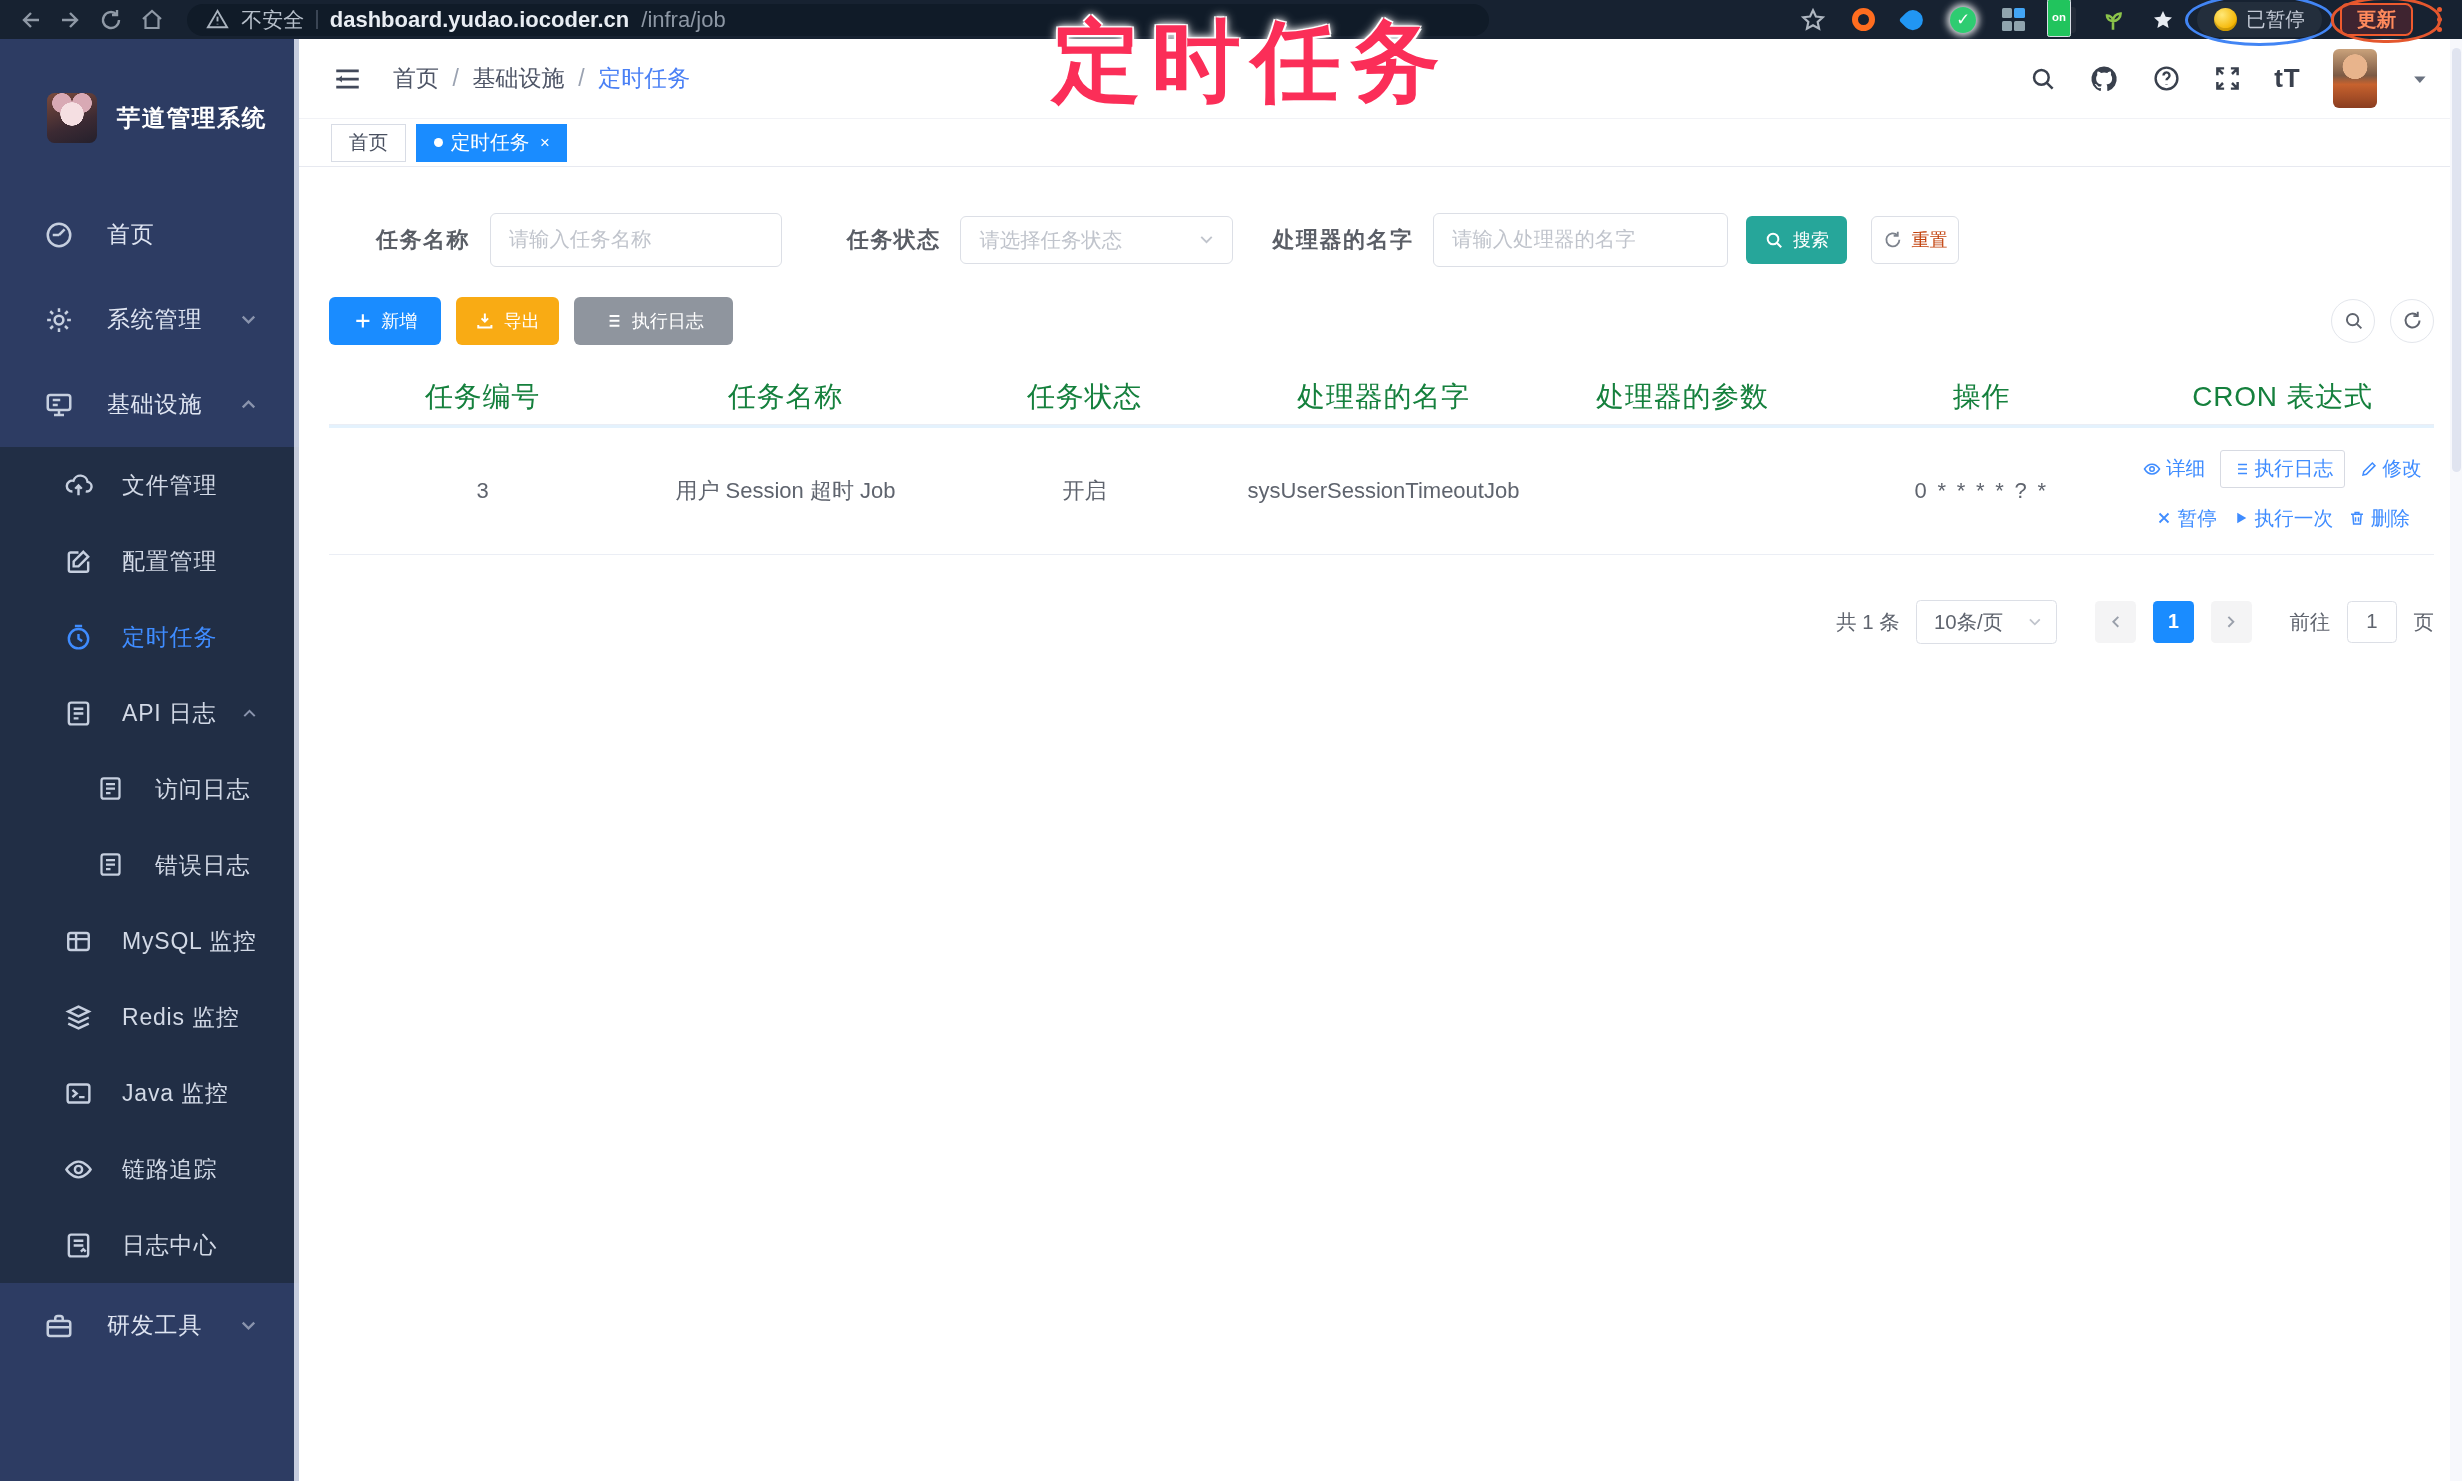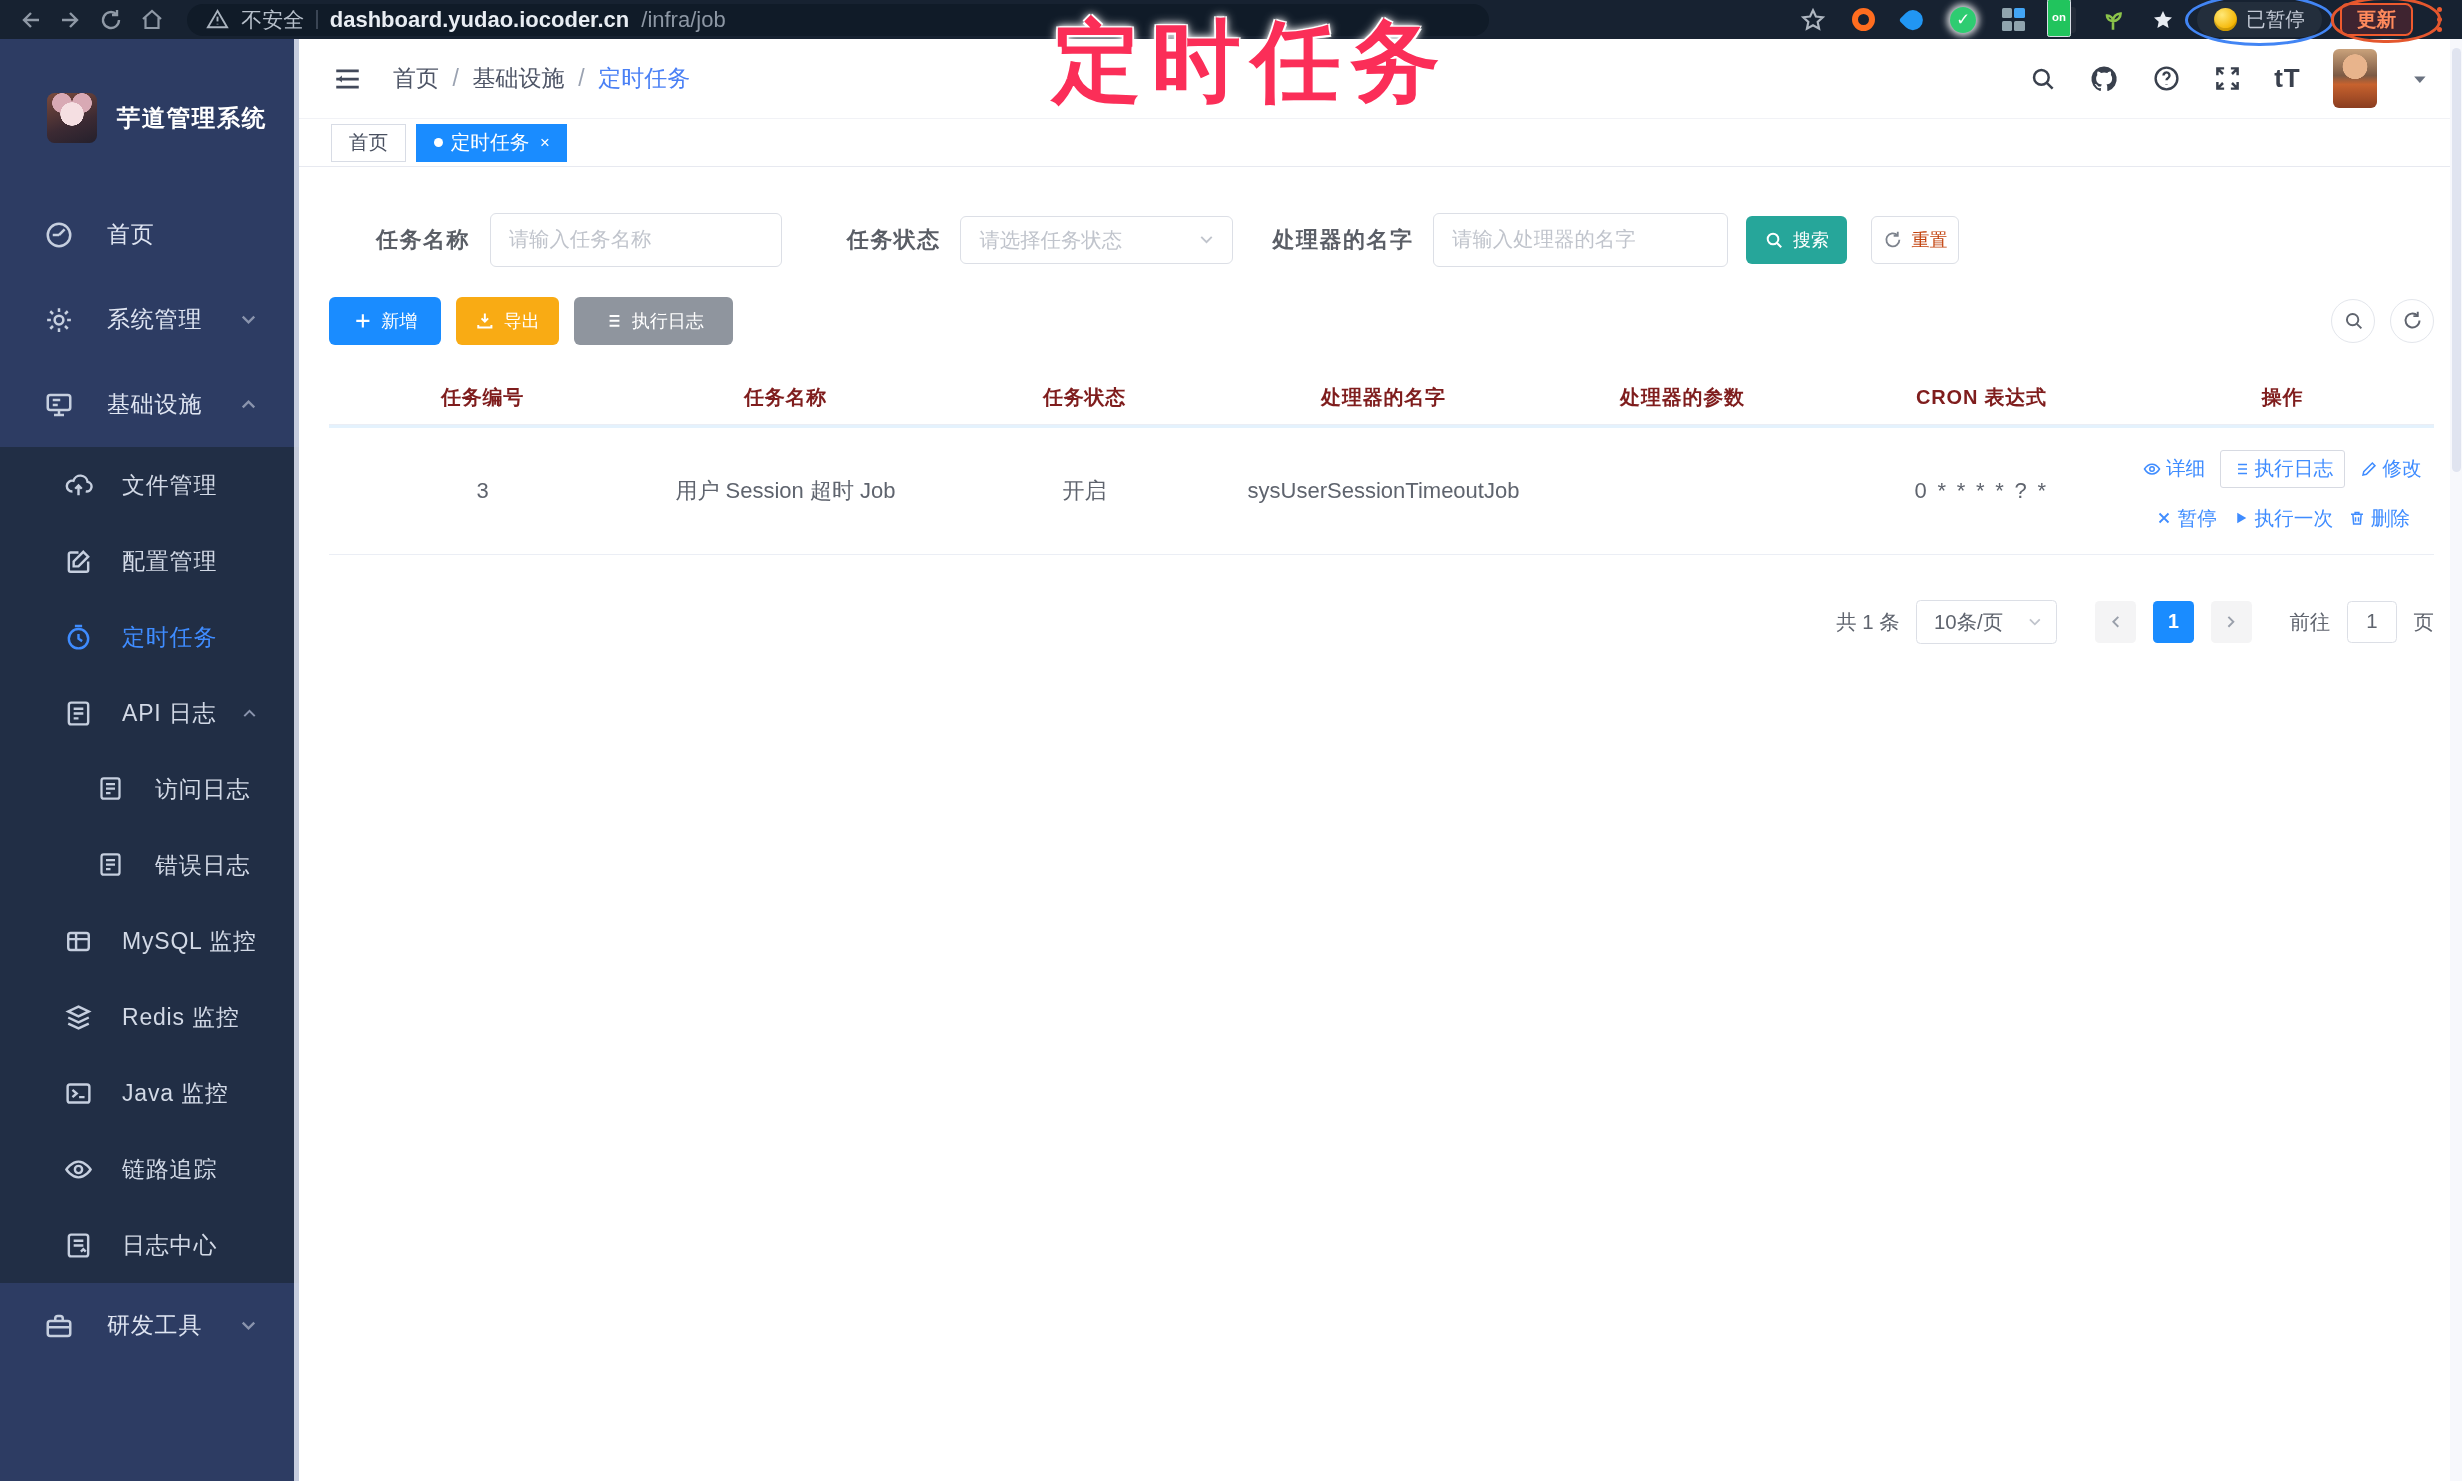--- a/index.html
+++ b/index.html
@@ -101,21 +101,21 @@
   .btn-add { background:#1a8cff; color:#fff; width:112px; }
   .btn-export { background:#f9ab14; color:#fff; width:103px; margin-left:15px; }
   .btn-log { background:#8f959e; color:#fff; width:159px; margin-left:15px; }
   .circle-btns { margin-left:auto; display:flex; gap:15px; }
   .cbtn { width:44px; height:44px; border-radius:50%; border:1.5px solid #e3e6ec; background:#fff; color:#5f646e; display:flex; align-items:center; justify-content:center; cursor:pointer; }
 
   
   .table { margin-top:26px; width:2105px; }
   .thead, .trow { display:grid; grid-template-columns:307px 299px 299px 299px 299px 299px 303px; }
   .thead { border-bottom:1.5px solid #ebeef5; }
-  .th { height:53px; display:flex; align-items:center; justify-content:center; font-size:20px; font-weight:bold; color:#7f1d1d; letter-spacing:0.8px; }
+  .th { height:53px; display:flex; align-items:center; justify-content:center; font-size:28px; font-weight:normal; color:#15803d; letter-spacing:0.8px; }
   .row-accent { height:3px; background:#e4f2fd; }
   .trow { border-bottom:1.5px solid #ebeef5; }
   .td { min-height:126px; display:flex; align-items:center; justify-content:center; font-size:22px; color:#5f646e; text-align:center; padding:0 9px; }
   .td.break { word-break:break-all; line-height:1.55; }
   .td.cron { letter-spacing:2.3px; }
   .actions { flex-direction:column; gap:16.7px; }
   .aline { display:flex; align-items:center; gap:15px; justify-content:center; }
   .alink { color:#3f8cff; font-size:19.7px; display:inline-flex; align-items:center; gap:4.5px; cursor:pointer; white-space:nowrap; }
   .alink .ai { width:18px; height:18px; }
   .alink.boxed { border:1.5px solid #d7dae2; border-radius:3px; padding:4.5px 10.6px; background:#fff; }
@@ -532,22 +532,22 @@
         </div>
       </div>
 
       <div class="table">
         <div class="thead">
           <span class="th">任务编号</span>
           <span class="th">任务名称</span>
           <span class="th">任务状态</span>
           <span class="th">处理器的名字</span>
           <span class="th">处理器的参数</span>
+          <span class="th">操作</span>
           <span class="th">CRON 表达式</span>
-          <span class="th">操作</span>
         </div>
         <div class="row-accent"></div>
         <div class="trow">
           <span class="td">3</span>
           <span class="td">用户 Session 超时 Job</span>
           <span class="td">开启</span>
           <span class="td break">sysUserSessionTimeoutJob</span>
           <span class="td"></span>
           <span class="td cron">0 * * * * ? *</span>
           <span class="td actions">

